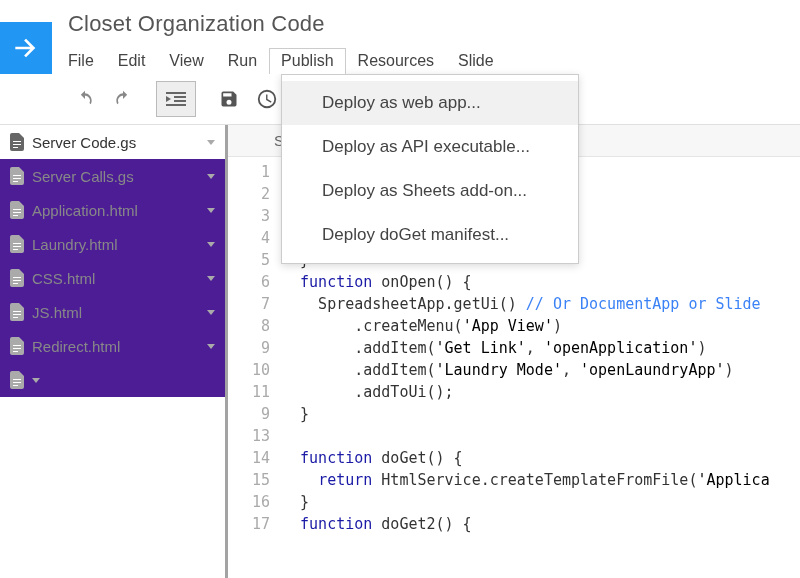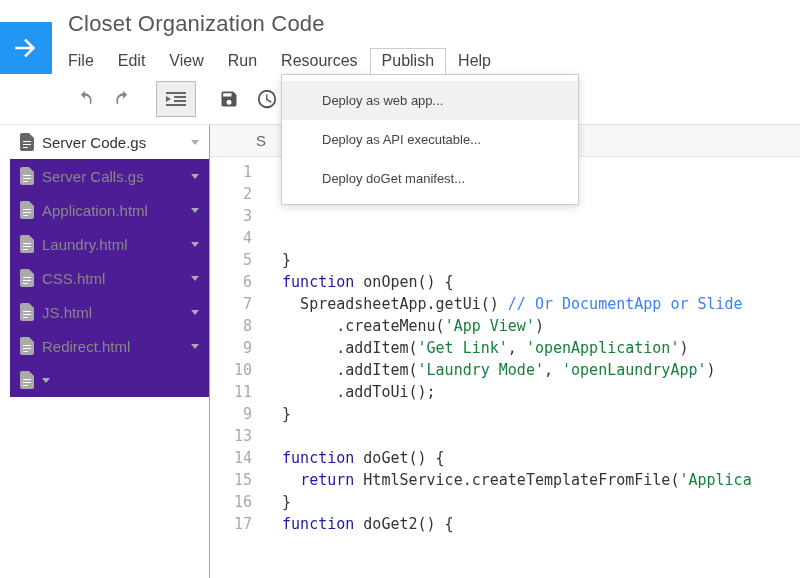--- a/index.html
+++ b/index.html
@@ -83,24 +83,23 @@
     background: #eee;
     margin: 0 14px;
     cursor: pointer;
   }
   .main {
     display: flex;
     height: calc(578px - 124px);
     border-top: 1px solid #e0e0e0;
   }
   .sidebar {
-    width: 200px;
+    width: 228px;
     flex-shrink: 0;
-    border-right: 1px solid #a3a3a3;
-    margin-left: 10px;
+    border-right: 3px solid #a3a3a3;
   }
   .file-item {
     display: flex;
     align-items: center;
     padding: 8px 10px;
     font-size: 15px;
     color: #555;
     cursor: pointer;
     gap: 8px;
   }
@@ -153,36 +152,36 @@
     user-select: none;
   }
   .gutter div { height: 22px; }
   .code {
     flex: 1;
     white-space: pre;
     color: #333;
   }
   .code div { height: 22px; }
   .kw { color: #1a1aa6; }
-  .str { color: #15803d; }
+  .str { color: #000000; }
   .com { color: #3b82f6; }
   .dropdown {
     position: absolute;
     top: 74px;
     left: 281px;
     width: 298px;
     background: #fff;
     border: 1px solid #ccc;
     box-shadow: 0 2px 8px rgba(0,0,0,0.15);
     z-index: 15;
     padding: 6px 0;
   }
   .dd-item {
     padding: 12px 28px 12px 40px;
-    font-size: 13px;
+    font-size: 17px;
     color: #444;
     cursor: pointer;
   }
   .dd-item.hover { background: #f1f1f1; }
 </style>
 </head>
 <body>
 
 <div class="header">
   <div class="logo">
@@ -190,23 +189,23 @@
         <path fill="#fff" d="M4 11h11.17l-4.58-4.59L12 5l7 7-7 7-1.41-1.41L15.17 13H4z"></path>
       </svg>
   </div>
   <div class="title-area">
     <div class="page-title">Closet Organization Code</div>
     <div class="menubar">
       <div class="menu-item first">File</div>
       <div class="menu-item">Edit</div>
       <div class="menu-item">View</div>
       <div class="menu-item">Run</div>
+      <div class="menu-item open">Publish</div>
       <div class="menu-item">Resources</div>
-      <div class="menu-item open">Publish</div>
-      <div class="menu-item">Help</div>
+      <div class="menu-item">Slide</div>
     </div>
   </div>
 </div>
 
 <div class="toolbar">
   <div class="tb-btn">
     <svg width="20" height="20" viewBox="0 0 24 24">
         <path fill="#888" d="M12 5V2L7 7l5 5V8c3.3 0 6 2.7 6 6 0 1-.3 2-.7 2.8l1.5 1.5C19.5 17 20 15.6 20 14c0-5-4-9-8-9z"></path>
       </svg>
   </div>
@@ -327,14 +326,15 @@
           <div>17</div>
         </div>
       <div class="code" id="code"><div>    </div><div>    </div><div>    </div><div> </div><div>  }</div><div><span>  </span><span class="kw">function </span><span>onOpen</span><span>() {</span></div><div><span>    SpreadsheetApp.getUi() </span><span class="com">// Or DocumentApp or Slide</span></div><div><span>        .createMenu(</span><span class="str">'App View'</span><span>)</span></div><div><span>        .addItem(</span><span class="str">'Get Link'</span><span>, </span><span class="str">'openApplication'</span><span>)</span></div><div><span>        .addItem(</span><span class="str">'Laundry Mode'</span><span>, </span><span class="str">'openLaundryApp'</span><span>)</span></div><div><span>        .addToUi();</span></div><div>  }</div><div> </div><div><span>  </span><span class="kw">function </span><span>doGet</span><span>() {</span></div><div><span>    </span><span class="kw">return </span><span>HtmlService.createTemplateFromFile(</span><span class="str">'Applica</span></div><div>  }</div><div><span>  </span><span class="kw">function </span><span>doGet2</span><span>() {</span></div></div>
     </div>
   </div>
 </div>
 
 <div class="dropdown">
   <div class="dd-item hover">Deploy as web app...</div>
   <div class="dd-item">Deploy as API executable...</div>
+  <div class="dd-item">Deploy as Sheets add-on...</div>
   <div class="dd-item">Deploy doGet manifest...</div>
 </div>
 
 </body></html>

